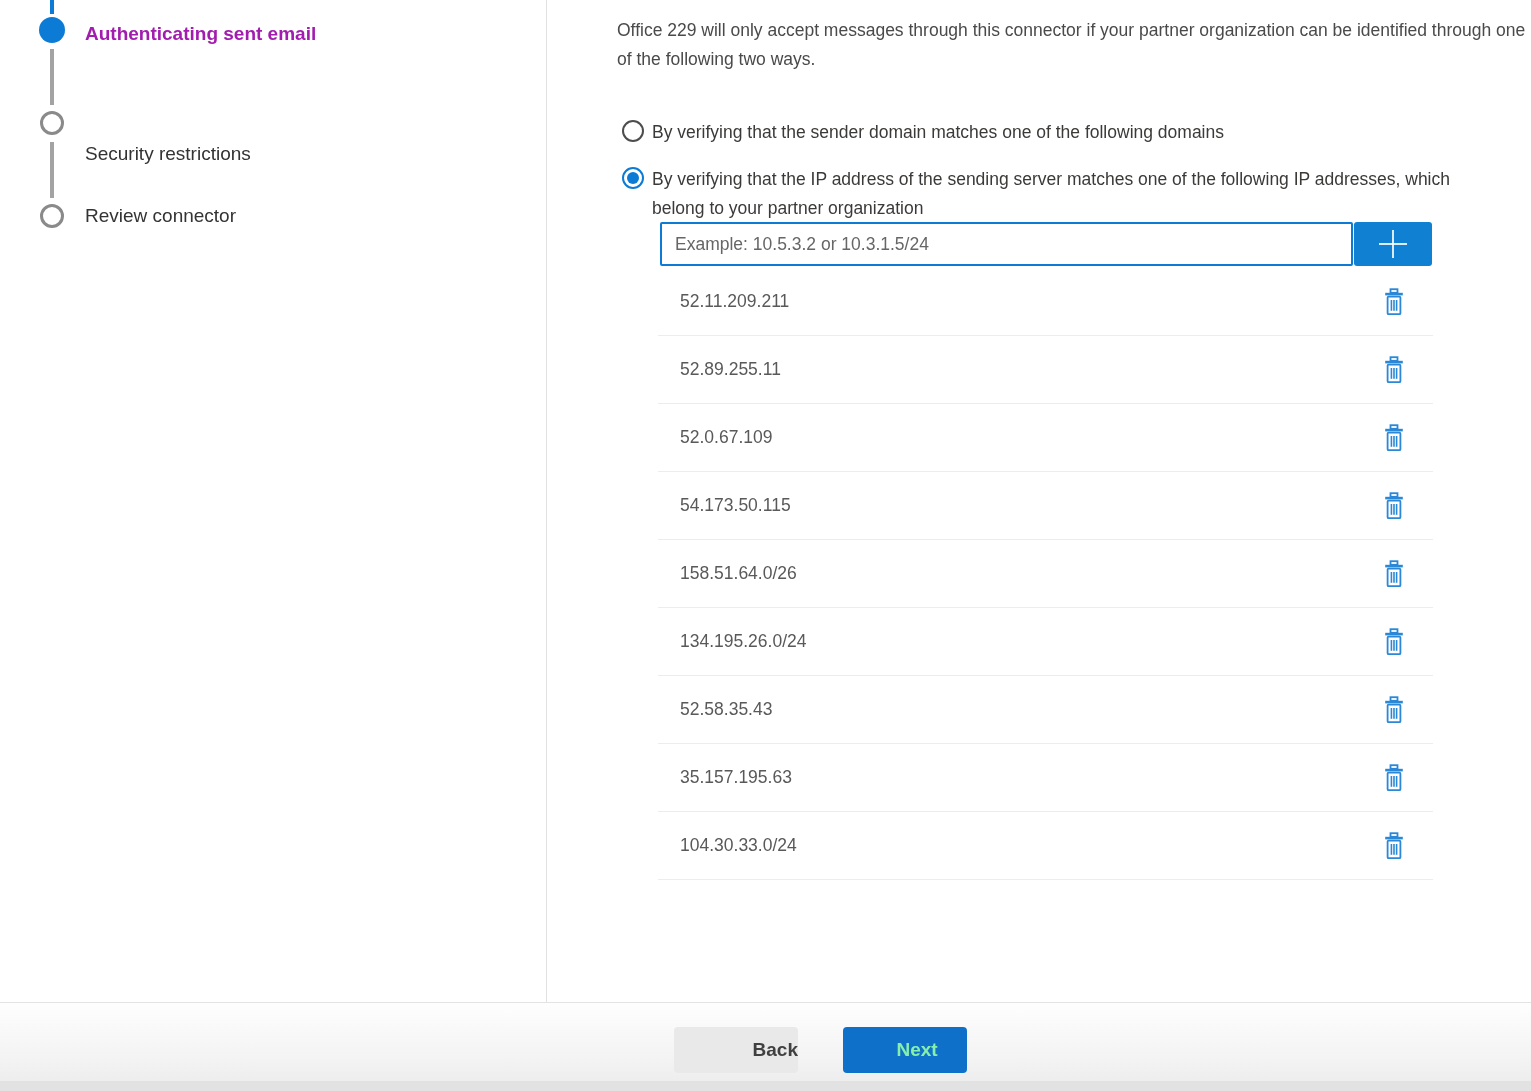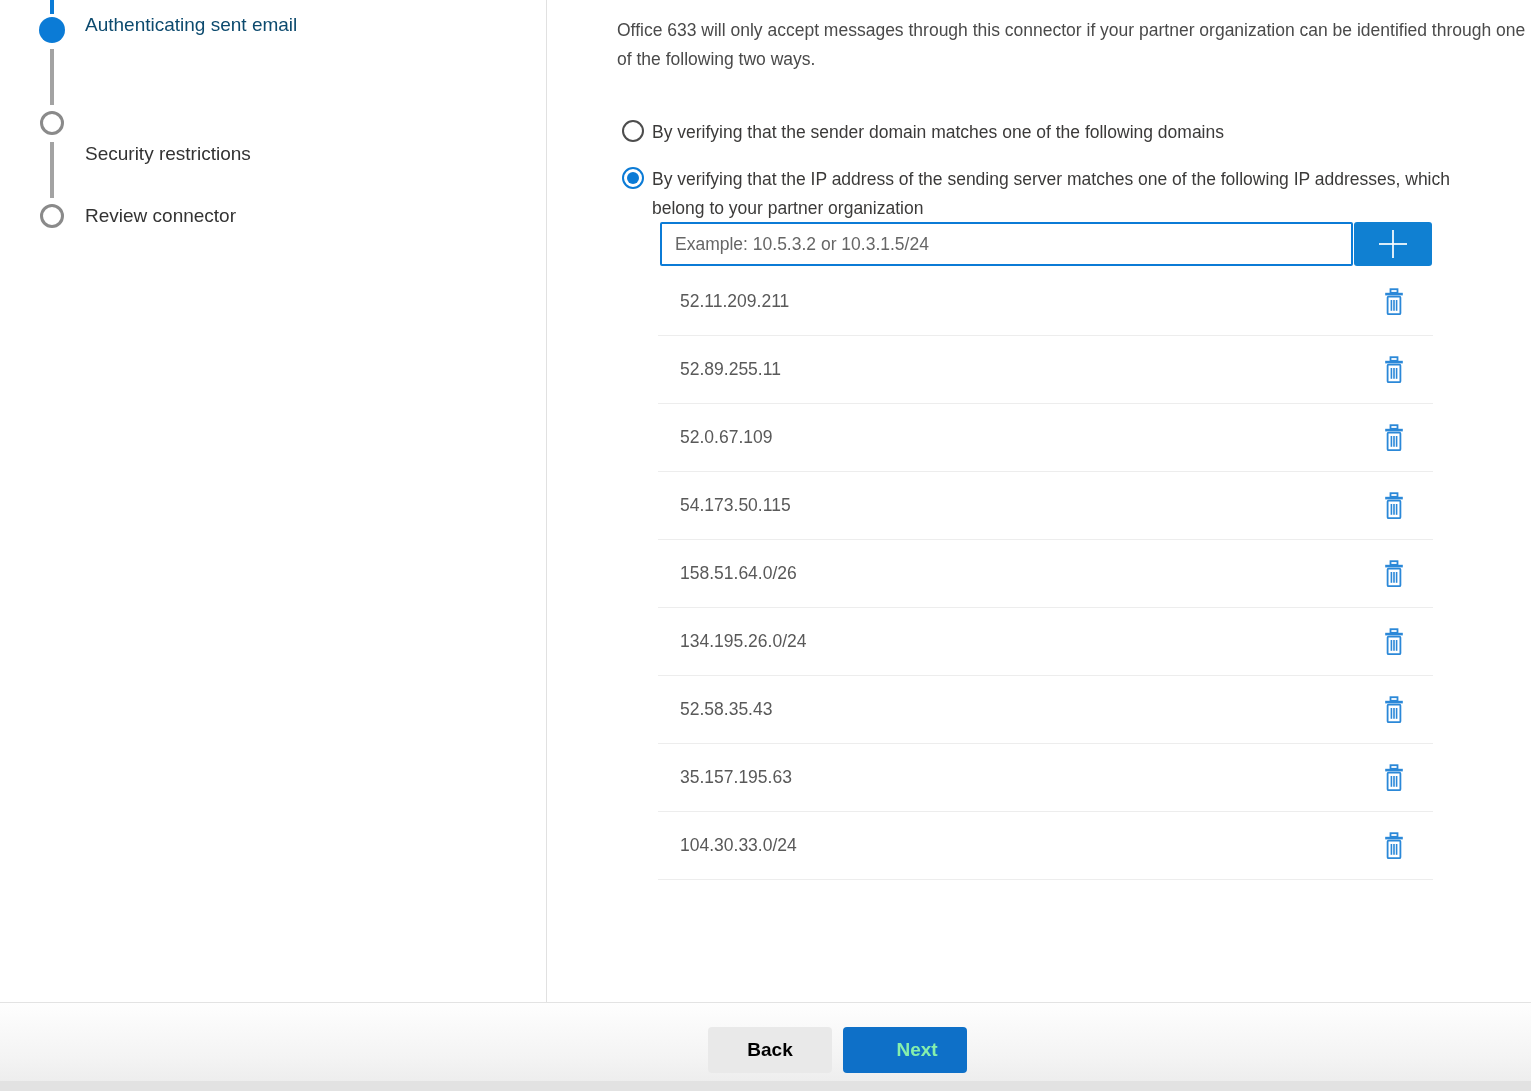--- a/index.html
+++ b/index.html
@@ -13,21 +13,21 @@
   .step-dot-active { position:absolute; left:39px; top:17px; width:26px; height:26px;
     border-radius:50%; background:#0b7bd6; }
   .step-line { position:absolute; left:50px; width:4px; background:#a3a3a3; }
   .line-1 { top:49px; height:56px; }
   .line-2 { top:142px; height:56px; }
   .step-dot { position:absolute; width:24px; height:24px; border:3px solid #8a8a8a;
     border-radius:50%; background:#fff; }
   .dot-2 { left:40px; top:111px; }
   .dot-3 { left:40px; top:204px; }
   .step-label { position:absolute; left:85px; font-size:19px; color:#333; white-space:nowrap; }
-  .label-1 { top:14px; font-weight:400; color:#0c4a6e; }
+  .label-1 { top:23px; font-weight:700; color:#a21caf; }
   .label-2 { top:112px;margin-top:31px; }
   .label-3 { top:205px; }
 
   
   .description { position:absolute; left:617px; top:16px; width:912px;
     font-size:17.5px; line-height:28.5px; color:#4a4a4a; }
 
   .radio-row { position:absolute; left:622px; display:flex; align-items:flex-start;
     gap:8px; cursor:pointer; }
   .radio-1 { top:118px; }
@@ -53,41 +53,41 @@
     border-bottom:1px solid #ededed; padding:0 26px 0 22px; }
   .ip-text { font-size:17.5px; color:#595959; }
   .trash-btn { background:none; border:none; cursor:pointer; padding:2px; line-height:0; }
 
   
   .footer { position:absolute; left:0; top:1002px; width:1531px; height:89px;
     border-top:1px solid #e3e3e3;
     background:linear-gradient(180deg, #fefefe 0%, #f4f4f4 60%, #ebebeb 100%); }
   .btn { position:absolute; top:24px; width:124px; height:46px; border:none; border-radius:4px;
     font-family:"Liberation Sans", sans-serif; font-size:19px; font-weight:600; cursor:pointer; }
-  .btn-back { left:708px; background:#e9e9e9; color:#000000; }
+  .btn-back { left:674px; background:#e9e9e9; color:#404040;text-align:right; }
   .btn-next { left:843px; background:#0e70c8; color:#86efac;padding-left:24px; }
   .bottom-strip { position:absolute; left:0; bottom:0; width:1531px; height:10px;
     background:#e2e2e2; }
 </style>
 </head>
 <body>
 
 <div class="left-panel">
   <div class="step-stub"></div>
   <div class="step-dot-active"></div>
   <div class="step-label label-1">Authenticating sent email</div>
   <div class="step-line line-1"></div>
   <div class="step-dot dot-2"></div>
   <div class="step-label label-2">Security restrictions</div>
   <div class="step-line line-2"></div>
   <div class="step-dot dot-3"></div>
   <div class="step-label label-3">Review connector</div>
 </div>
 
-<div class="description">Office 633 will only accept messages through this connector if your partner organization can be identified through one of the following two ways.</div>
+<div class="description">Office 229 will only accept messages through this connector if your partner organization can be identified through one of the following two ways.</div>
 
 <div class="radio-row radio-1">
   <div class="radio-circle"></div>
   <div class="radio-label">By verifying that the sender domain matches one of the following domains</div>
 </div>
 
 <div class="radio-row radio-2">
   <div class="radio-circle selected"></div>
   <div class="radio-label">By verifying that the IP address of the sending server matches one of the following IP addresses, which belong to your partner organization</div>
 </div>

